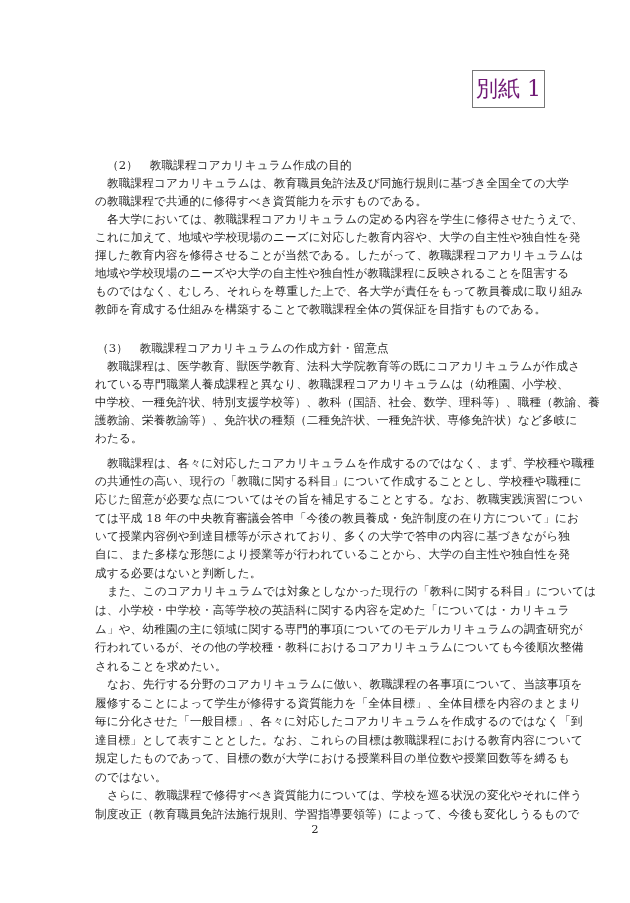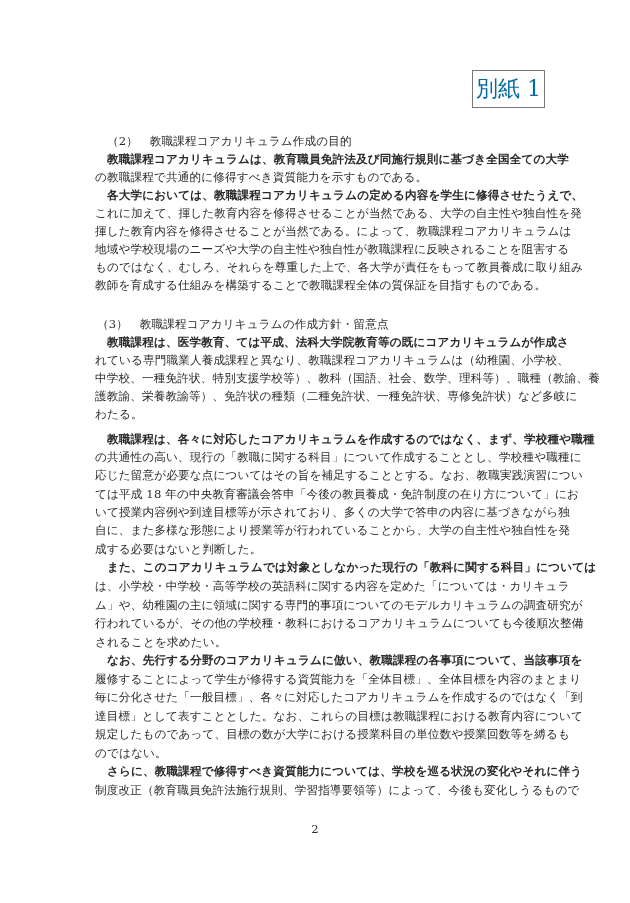--- a/index.html
+++ b/index.html
@@ -3,54 +3,55 @@
 <meta charset="utf-8">
 <style>
   html, body { margin: 0; padding: 0; }
   body {
     width: 630px; height: 903px; background: #ffffff; position: relative; overflow: hidden;
     font-family: "DejaVu Serif", "Liberation Serif", serif; color: #2a2a2a;
   }
   .tag-box {
     position: absolute; left: 472px; top: 70px; width: 73px; height: 38px;
     border: 1px solid #777; box-sizing: border-box;
-    font-size: 22px; line-height: 36px; text-align: center; color: #0369a1;
+    font-size: 22px; line-height: 36px; text-align: center; color: #701a75;
     font-family: "DejaVu Serif", "Liberation Serif", serif; letter-spacing: 0px;
   }
   .line {
     position: absolute; left: 95px; white-space: nowrap; font-size: 11.6px; line-height: 18px;
     letter-spacing: 0.15px;
+    margin-top: 24px;
   }
-  .indent { left: 107px; font-weight: bold; }
+  .indent { left: 107px; }
   .heading { left: 107px; }
   .page-num {
     position: absolute; left: 0; width: 630px; top: 822px; text-align: center; font-size: 11.5px;
   }
 </style>
 </head>
 <body>
 
 <div class="tag-box">
   <span>別紙 1</span>
 </div>
 
 <div>
 
   <div class="line heading" style="top:132px">（2）　教職課程コアカリキュラム作成の目的</div>
   <div class="line indent" style="top:150px">教職課程コアカリキュラムは、教育職員免許法及び同施行規則に基づき全国全ての大学</div>
   <div class="line" style="top:168px">の教職課程で共通的に修得すべき資質能力を示すものである。</div>
   <div class="line indent" style="top:186px">各大学においては、教職課程コアカリキュラムの定める内容を学生に修得させたうえで、</div>
-  <div class="line" style="top:204px">これに加えて、揮した教育内容を修得させることが当然である、大学の自主性や独自性を発</div>
-  <div class="line" style="top:222px">揮した教育内容を修得させることが当然である。によって、教職課程コアカリキュラムは</div>
+  <div class="line" style="top:204px">これに加えて、地域や学校現場のニーズに対応した教育内容や、大学の自主性や独自性を発</div>
+  <div class="line" style="top:222px">揮した教育内容を修得させることが当然である。したがって、教職課程コアカリキュラムは</div>
   <div class="line" style="top:240px">地域や学校現場のニーズや大学の自主性や独自性が教職課程に反映されることを阻害する</div>
   <div class="line" style="top:258px">ものではなく、むしろ、それらを尊重した上で、各大学が責任をもって教員養成に取り組み</div>
   <div class="line" style="top:276px">教師を育成する仕組みを構築することで教職課程全体の質保証を目指すものである。</div>
 
   <div class="line" style="top:315px;left:97px">（3）　教職課程コアカリキュラムの作成方針・留意点</div>
-  <div class="line indent" style="top:333px">教職課程は、医学教育、ては平成、法科大学院教育等の既にコアカリキュラムが作成さ</div>
+  <div class="line indent" style="top:333px">教職課程は、医学教育、獣医学教育、法科大学院教育等の既にコアカリキュラムが作成さ</div>
   <div class="line" style="top:351px">れている専門職業人養成課程と異なり、教職課程コアカリキュラムは（幼稚園、小学校、</div>
   <div class="line" style="top:369px">中学校、一種免許状、特別支援学校等）、教科（国語、社会、数学、理科等）、職種（教諭、養</div>
   <div class="line" style="top:387px">護教諭、栄養教諭等）、免許状の種類（二種免許状、一種免許状、専修免許状）など多岐に</div>
   <div class="line" style="top:405px">わたる。</div>
   <div class="line indent" style="top:430px">教職課程は、各々に対応したコアカリキュラムを作成するのではなく、まず、学校種や職種</div>
   <div class="line" style="top:448px">の共通性の高い、現行の「教職に関する科目」について作成することとし、学校種や職種に</div>
   <div class="line" style="top:466px">応じた留意が必要な点についてはその旨を補足することとする。なお、教職実践演習につい</div>
   <div class="line" style="top:485px">ては平成 18 年の中央教育審議会答申「今後の教員養成・免許制度の在り方について」にお</div>
   <div class="line" style="top:503px">いて授業内容例や到達目標等が示されており、多くの大学で答申の内容に基づきながら独</div>
   <div class="line" style="top:521px">自に、また多様な形態により授業等が行われていることから、大学の自主性や独自性を発</div>

